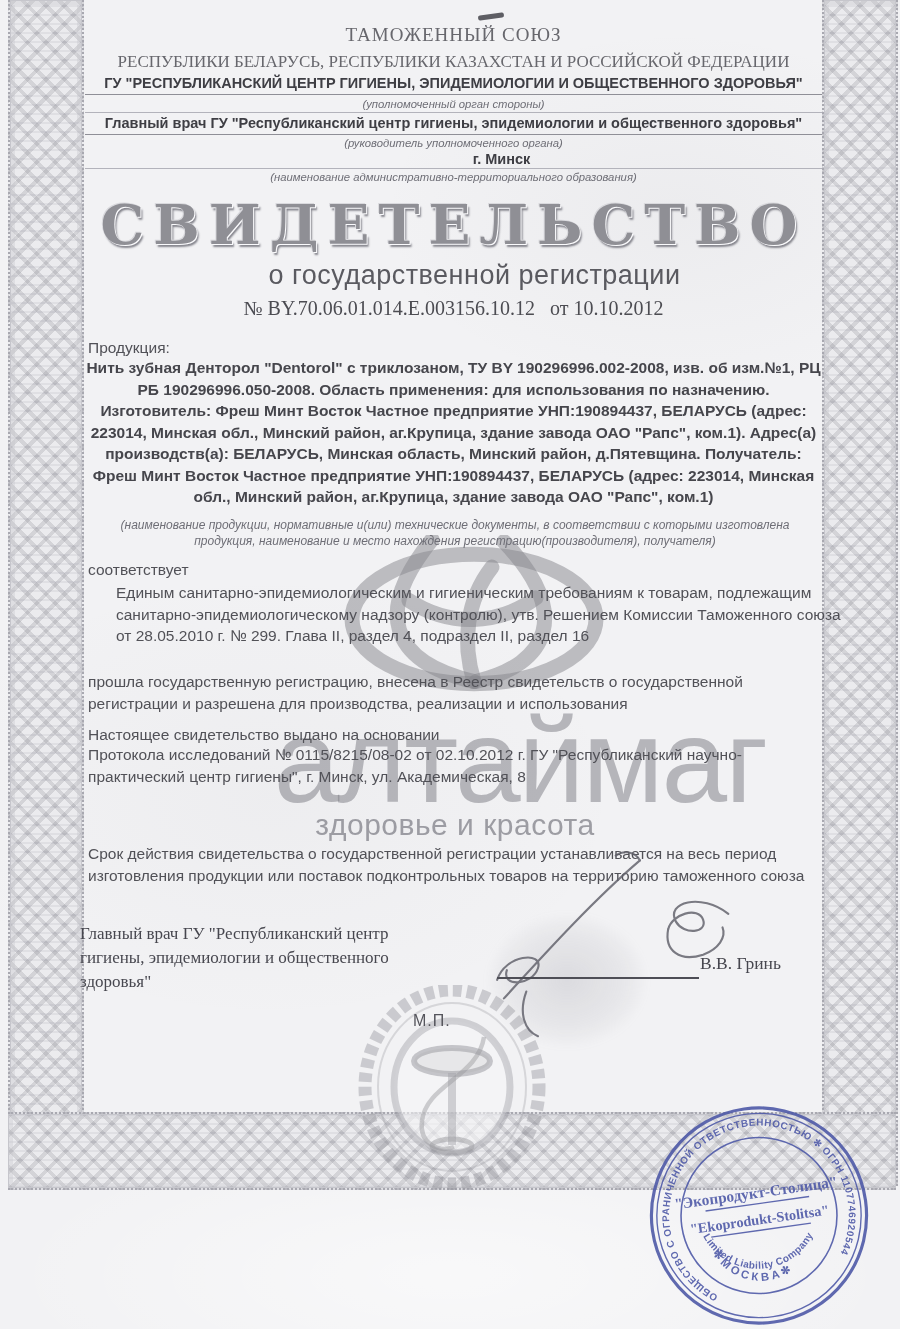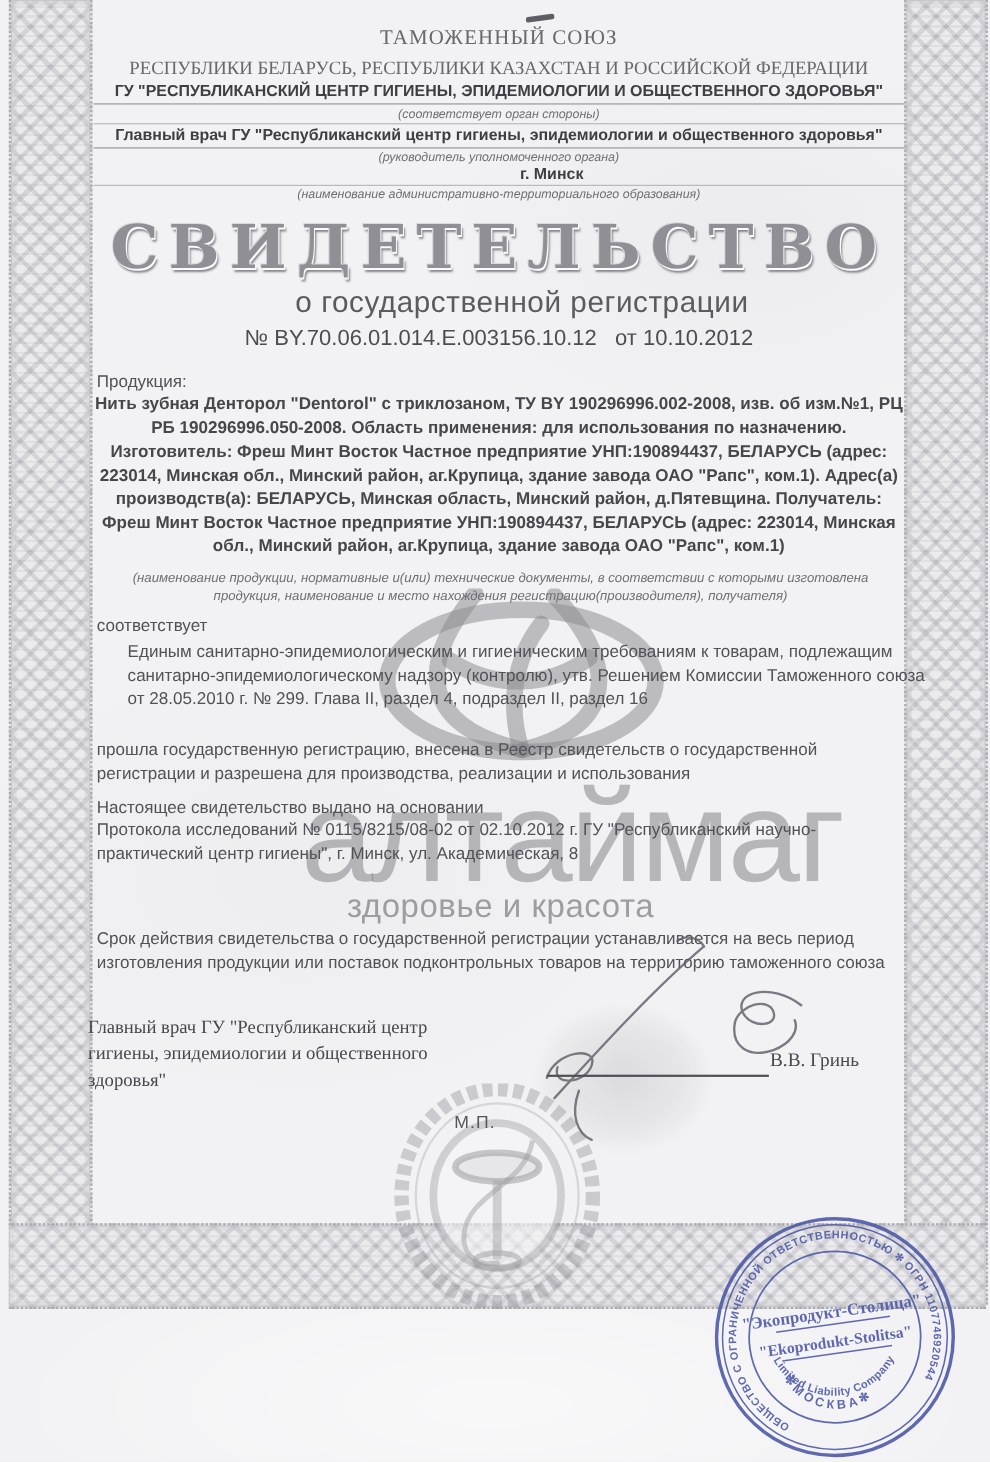--- a/index.html
+++ b/index.html
@@ -79,34 +79,34 @@
       <ellipse cx="96" cy="161" rx="20" ry="7" stroke="rgba(150,150,156,.45)" stroke-width="5"></ellipse>
       <path d="M 128,52 C 122,92 70,100 66,136 C 63,158 82,168 98,162" stroke="rgba(150,150,156,.45)" stroke-width="4.5"></path>
     </g>
   </svg>
 
   <div class="abs ctr serifhead" style="top:24px;font-size:19px;letter-spacing:1px;">ТАМОЖЕННЫЙ СОЮЗ</div>
   <div class="abs ctr serifhead" style="top:52px;font-size:17px;">РЕСПУБЛИКИ БЕЛАРУСЬ, РЕСПУБЛИКИ КАЗАХСТАН И РОССИЙСКОЙ ФЕДЕРАЦИИ</div>
 
   <div class="abs ctr boldline" style="top:75px;">ГУ "РЕСПУБЛИКАНСКИЙ ЦЕНТР ГИГИЕНЫ, ЭПИДЕМИОЛОГИИ И ОБЩЕСТВЕННОГО ЗДОРОВЬЯ"</div>
   <div class="hr" style="left:85px;top:94px;width:737px;"></div>
-  <div class="abs ctr cap" style="top:98px;">(соответствует орган стороны)</div>
+  <div class="abs ctr cap" style="top:98px;">(уполномоченный орган стороны)</div>
   <div class="hr light" style="left:85px;top:112px;width:737px;"></div>
 
   <div class="abs ctr boldline" style="top:115px;">Главный врач ГУ "Республиканский центр гигиены, эпидемиологии и общественного здоровья"</div>
   <div class="hr" style="left:85px;top:134px;width:737px;"></div>
   <div class="abs ctr cap" style="top:137px;">(руководитель уполномоченного органа)</div>
 
   <div class="abs ctr boldline" style="top:151px;padding-left:48px;">г. Минск</div>
   <div class="hr light" style="left:85px;top:168px;width:737px;"></div>
   <div class="abs ctr cap" style="top:171px;">(наименование административно-территориального образования)</div>
 
   <div class="abs ctr title-main" style="top:192px;">СВИДЕТЕЛЬСТВО</div>
   <div class="abs ctr title-sub" style="top:260px;padding-left:21px;">о государственной регистрации</div>
-  <div class="abs ctr title-num" style="top:297px;">№ BY.70.06.01.014.Е.003156.10.12   от 10.10.2012</div>
+  <div class="abs ctr title-num" style="top:297px;font-family:Liberation Serif, serif;">№ BY.70.06.01.014.Е.003156.10.12   от 10.10.2012</div>
 
   <div class="abs body-p" style="left:88px;top:337px;">Продукция:</div>
   <div class="abs body-p body-bold" style="left:85px;top:357px;width:737px;text-align:center;">Нить зубная Денторол "Dentorol" с триклозаном, ТУ BY 190296996.002-2008, изв. об изм.№1, РЦ РБ 190296996.050-2008. Область применения: для использования  по назначению. Изготовитель: Фреш Минт Восток Частное предприятие УНП:190894437, БЕЛАРУСЬ (адрес: 223014, Минская обл., Минский район,  аг.Крупица, здание завода ОАО "Рапс", ком.1). Адрес(а) производств(а): БЕЛАРУСЬ, Минская область, Минский район, д.Пятевщина. Получатель: Фреш Минт Восток Частное предприятие УНП:190894437, БЕЛАРУСЬ (адрес: 223014, Минская обл., Минский район,  аг.Крупица, здание завода ОАО "Рапс", ком.1)</div>
 
   <div class="abs cap" style="left:110px;top:518px;width:690px;text-align:center;font-size:12px;line-height:15.5px;">(наименование продукции, нормативные и(или) технические документы, в соответствии с которыми изготовлена продукция, наименование и место нахождения регистрацию(производителя), получателя)</div>
 
   <div class="abs body-p" style="left:88px;top:559px;">соответствует</div>
   <div class="abs body-p" style="left:88px;top:582px;width:735px;margin-left:28px;">Единым санитарно-эпидемиологическим и гигиеническим требованиям к товарам, подлежащим санитарно-эпидемиологическому надзору (контролю), утв. Решением Комиссии Таможенного союза от 28.05.2010 г. № 299. Глава II, раздел 4, подраздел II, раздел 16</div>
 
   <div class="abs body-p" style="left:88px;top:671px;width:735px;">прошла государственную регистрацию, внесена в Реестр свидетельств о государственной регистрации и разрешена для производства, реализации и использования</div>

